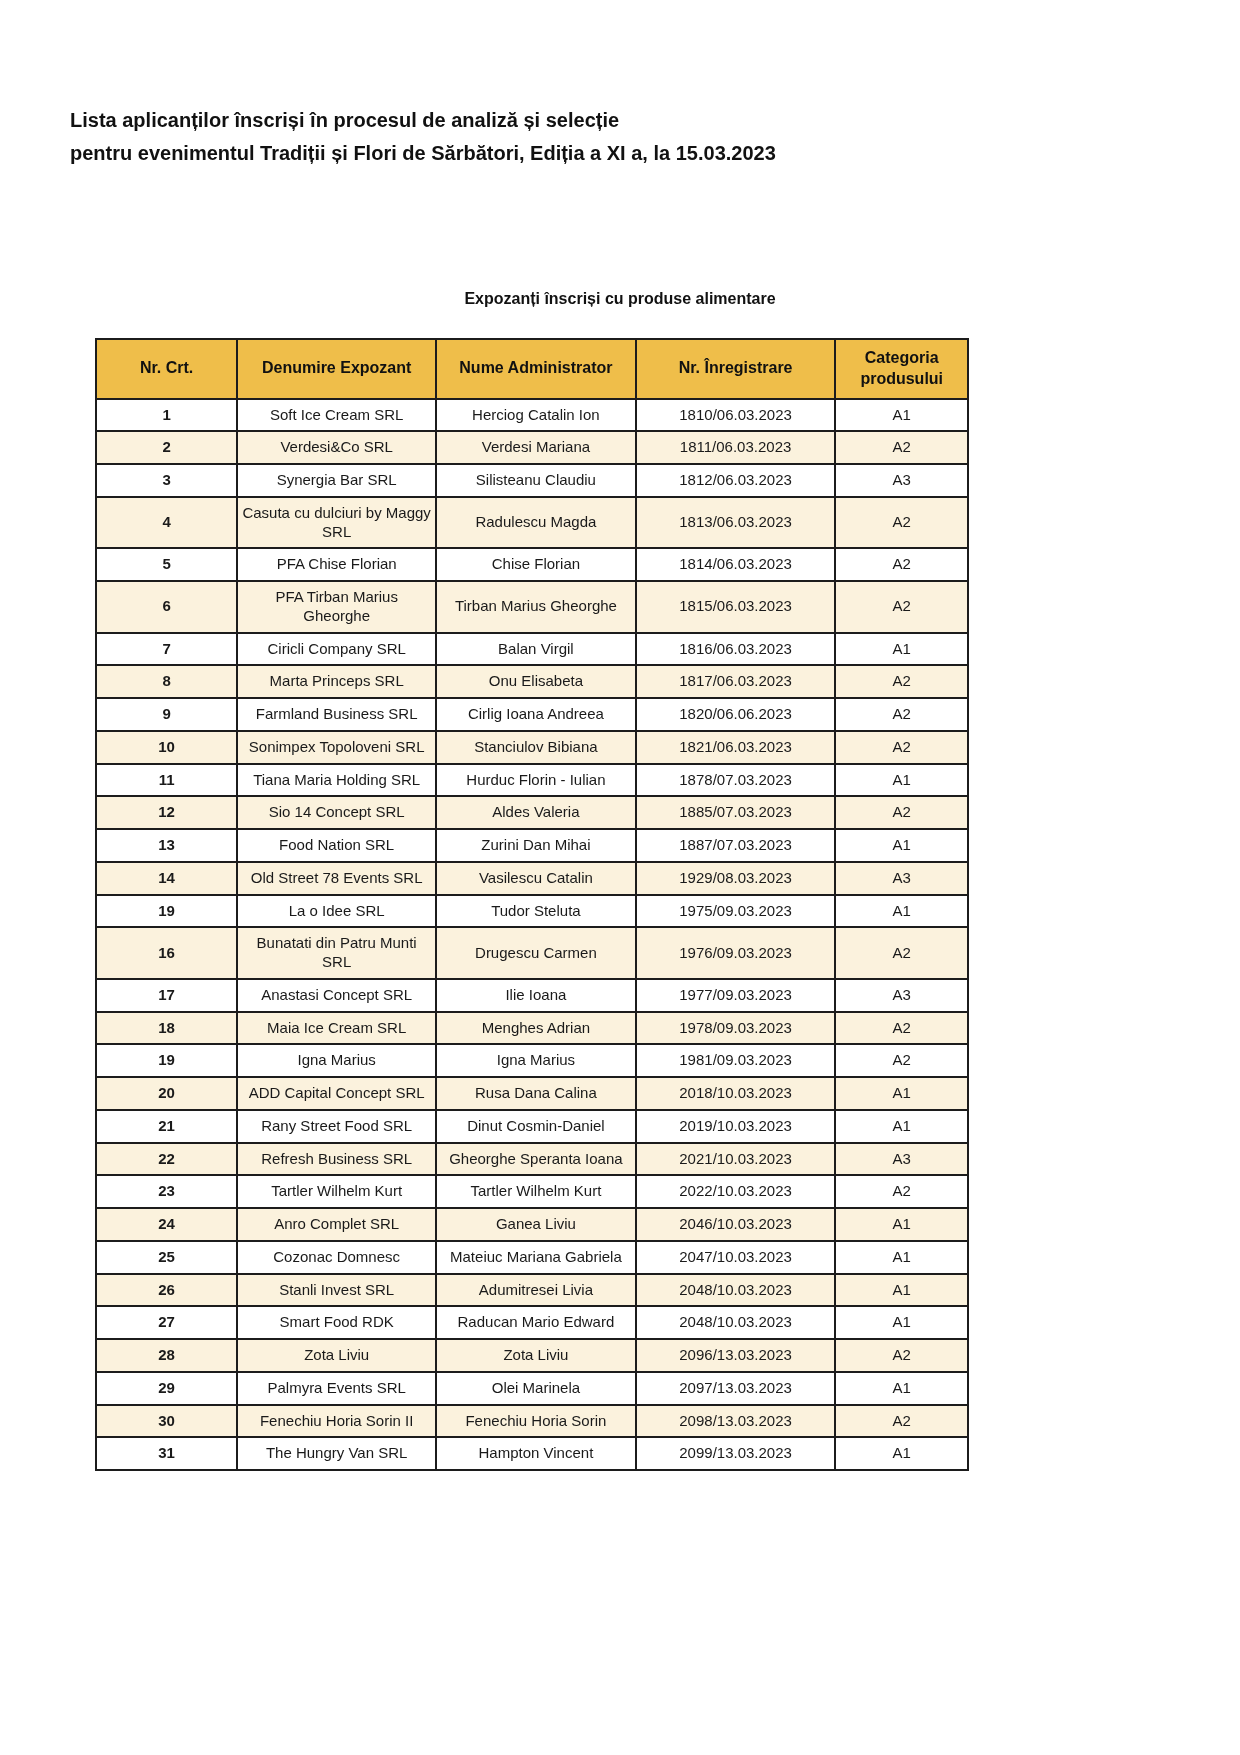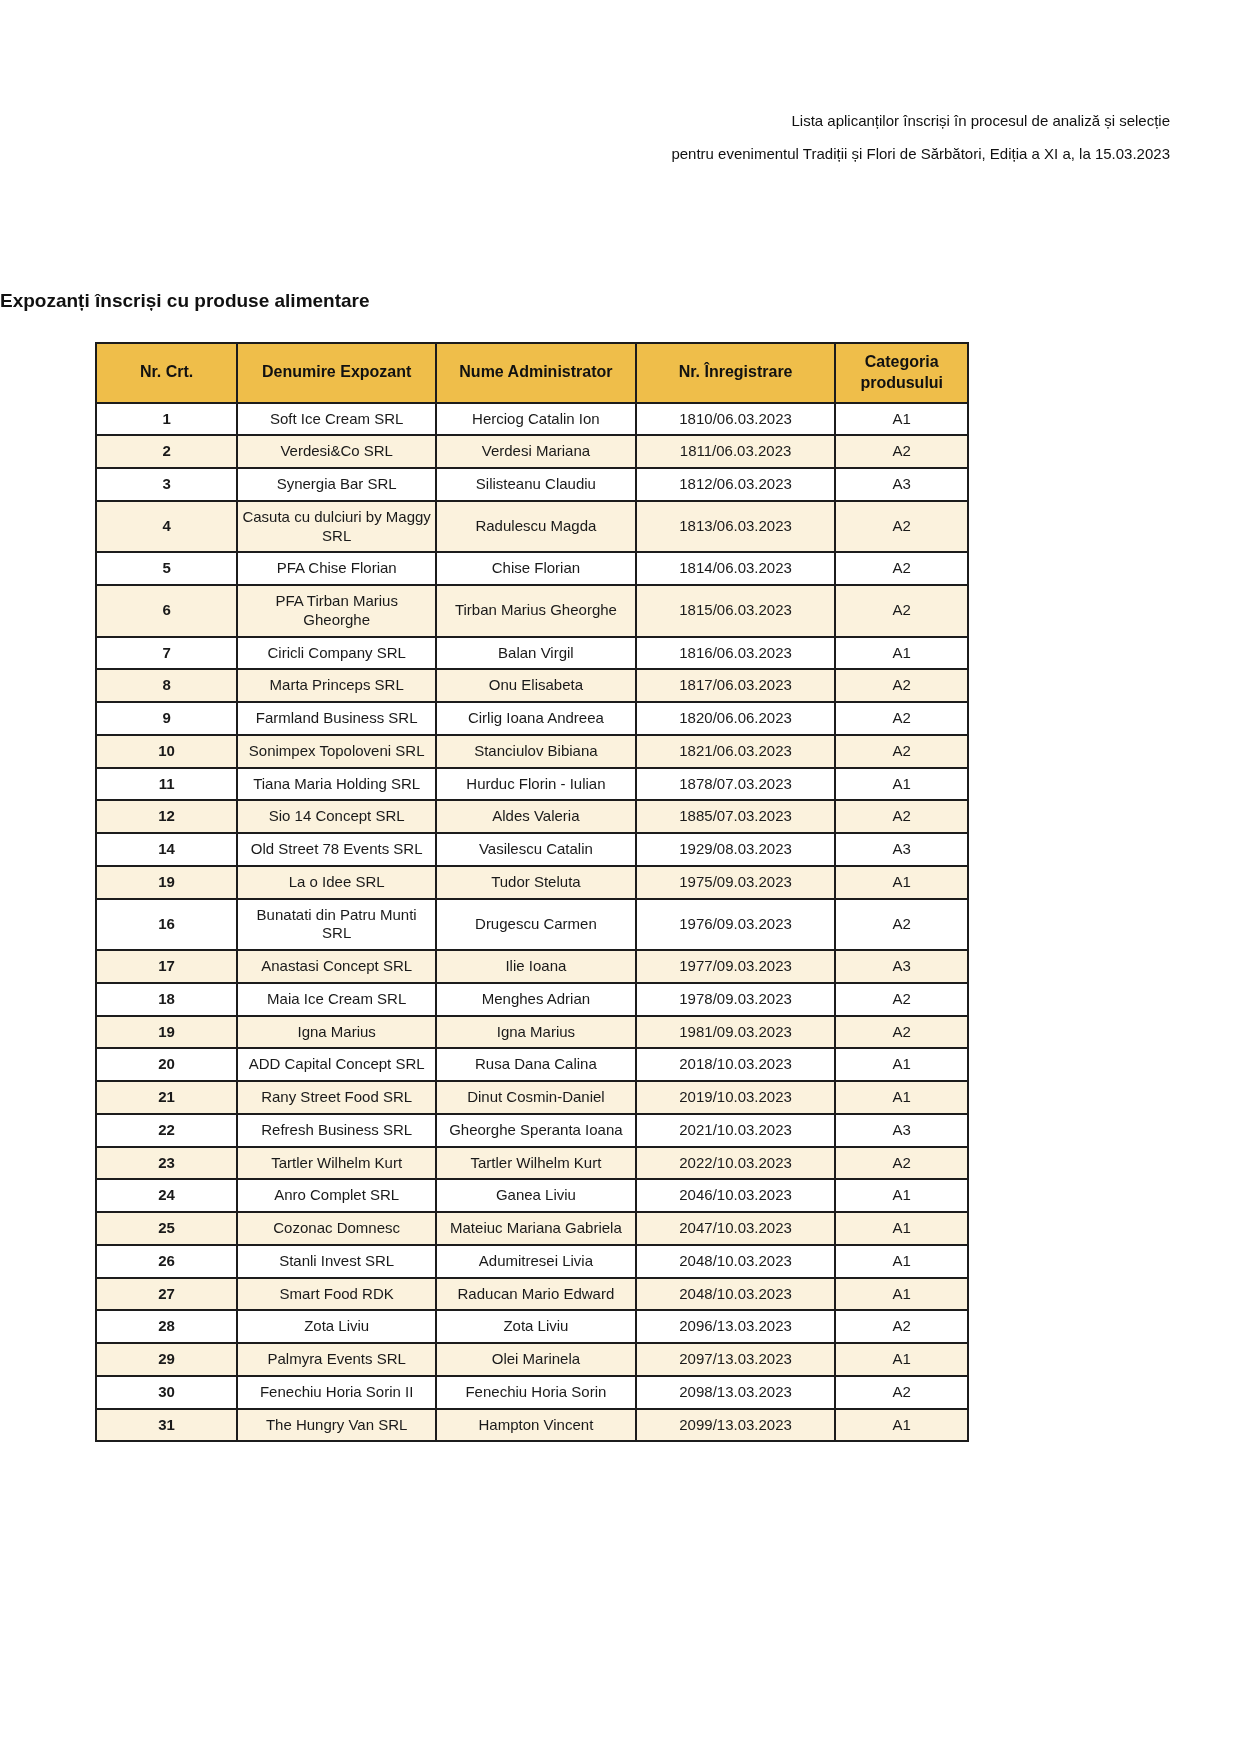--- a/index.html
+++ b/index.html
@@ -9,29 +9,30 @@
   }
   body {
     width: 1240px;
     height: 1755px;
     font-family: "Liberation Sans", "DejaVu Sans", sans-serif;
     color: #1a1a1a;
     position: relative;
   }
   .doc-title {
     margin: 104px 70px 0 70px;
-    text-align: right;
-    font-size: 15px;
-    font-weight: normal;
+    text-align: left;
+    font-size: 20px;
+    font-weight: bold;
     line-height: 33px;
     color: #111111;
   }
   .section-title {
     margin-top: 120px;
-    font-size: 19px;
+    text-align: center;
+    font-size: 16px;
     font-weight: bold;
     color: #111111;
   }
   table.exhibitors {
     border-collapse: collapse;
     table-layout: fixed;
     width: 874px;
     margin: 30px 0 0 95px;
   }
   table.exhibitors col.c1 { width: 16.2%; }
@@ -184,20 +185,27 @@
   </tr>
 
   <tr>
     <td class="c-num">12</td>
     <td>Sio 14 Concept SRL</td>
     <td>Aldes Valeria</td>
     <td>1885/07.03.2023</td>
     <td>A2</td>
   </tr>
 
+  <tr>
+    <td class="c-num">13</td>
+    <td>Food Nation SRL</td>
+    <td>Zurini Dan Mihai</td>
+    <td>1887/07.03.2023</td>
+    <td>A1</td>
+  </tr>
 
   <tr>
     <td class="c-num">14</td>
     <td>Old Street 78 Events SRL</td>
     <td>Vasilescu Catalin</td>
     <td>1929/08.03.2023</td>
     <td>A3</td>
   </tr>
 
   <tr>

